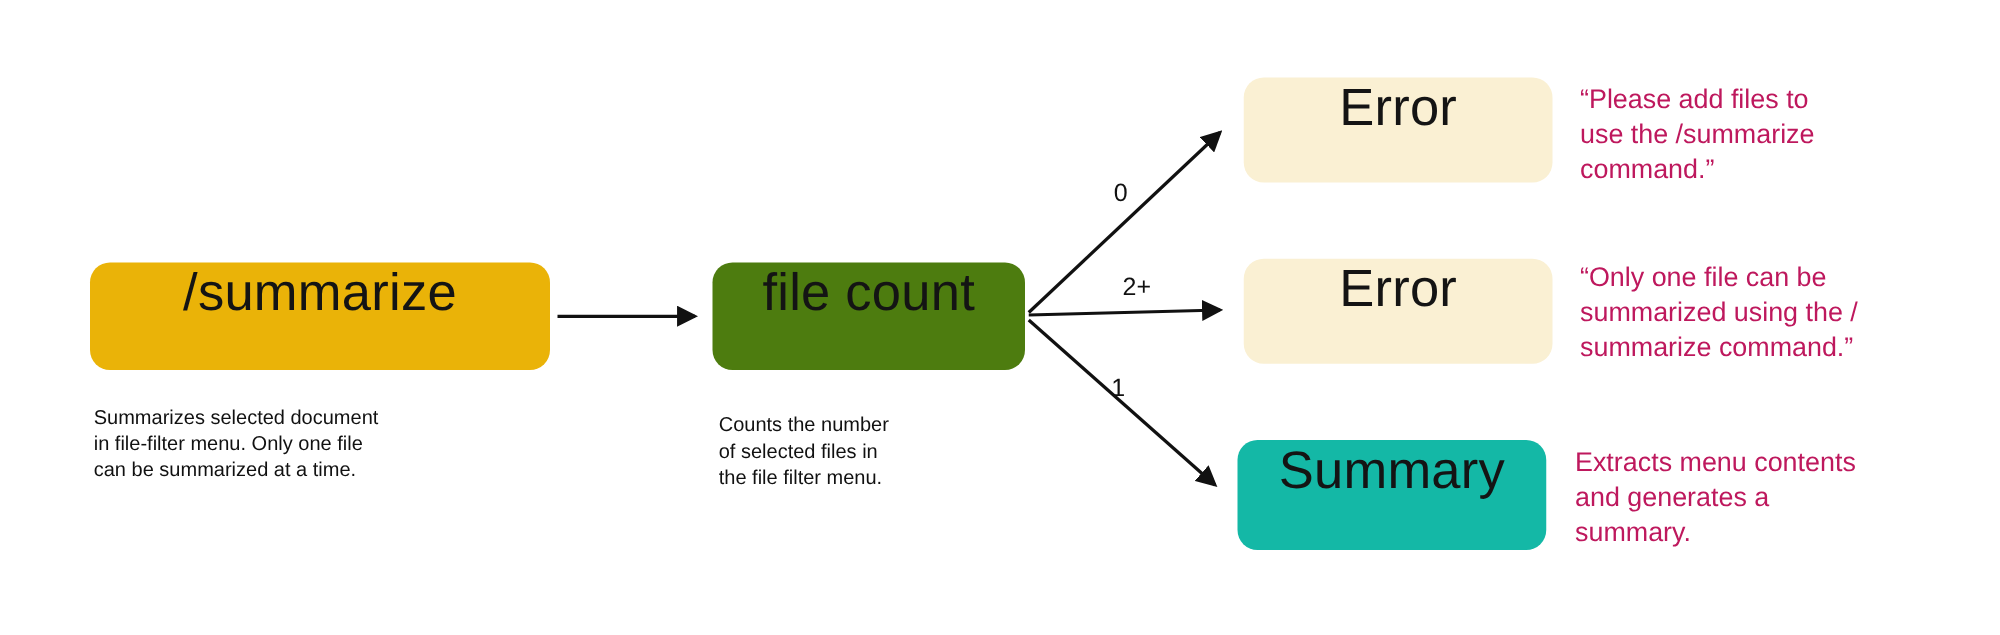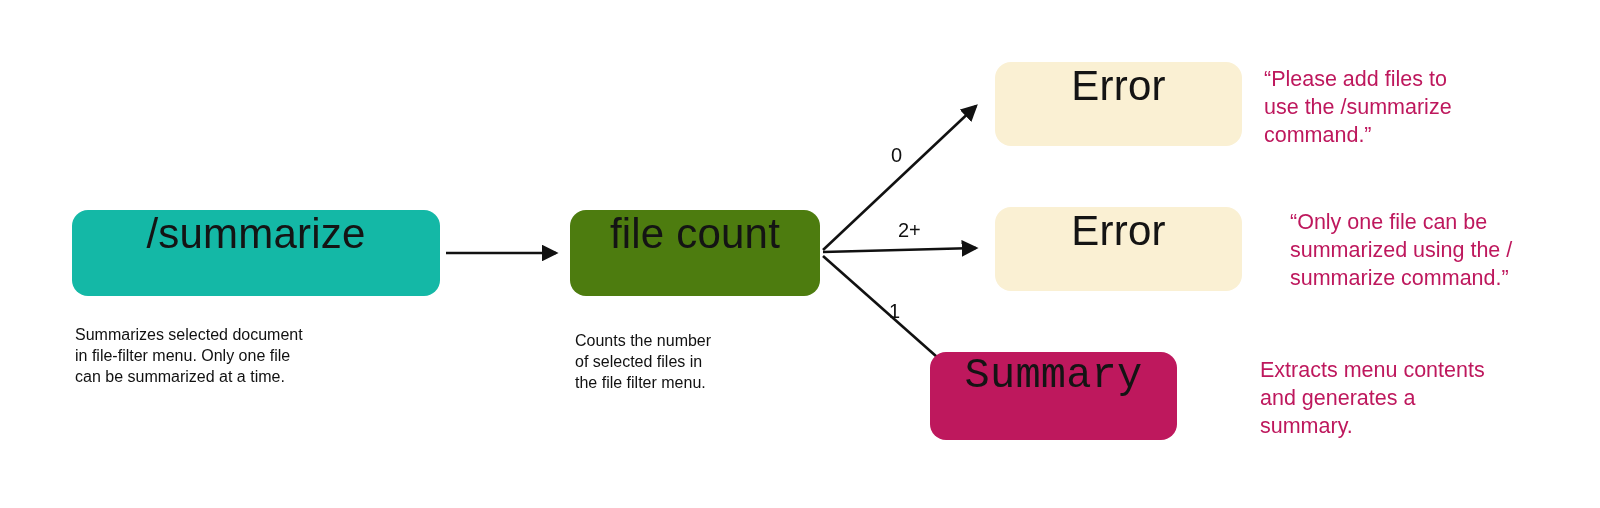--- a/index.html
+++ b/index.html
@@ -71,53 +71,53 @@
     <line x1="446" y1="253" x2="556" y2="253" stroke="#111111" stroke-width="2.6" marker-end="url(#arrowhead)"></line>
     <line x1="823" y1="250" x2="976" y2="106" stroke="#111111" stroke-width="2.6" marker-end="url(#arrowhead)"></line>
     <line x1="823" y1="252" x2="976" y2="248" stroke="#111111" stroke-width="2.6" marker-end="url(#arrowhead)"></line>
     <line x1="823" y1="256" x2="972" y2="388" stroke="#111111" stroke-width="2.6" marker-end="url(#arrowhead)"></line>
   </svg>
 
   <div class="edge-label" style="left:891px; top:144px;">0</div>
   <div class="edge-label" style="left:898px; top:219px;">2+</div>
   <div class="edge-label" style="left:889px; top:300px;">1</div>
 
-  <div class="node" style="left: 72px; top: 210px; width: 368px; height: 86px; background: #14b8a6;">
+  <div class="node" style="left: 72px; top: 210px; width: 368px; height: 86px; background: #eab308;">
     <span>/summarize</span>
   </div>
 
   <div class="node" style="left: 570px; top: 210px; width: 250px; height: 86px; background: #4d7c0f;">
     <span>file count</span>
   </div>
 
   <div class="node" style="left: 995px; top: 62px; width: 247px; height: 84px; background: rgb(250, 240, 211);">
     <span>Error</span>
   </div>
 
   <div class="node" style="left: 995px; top: 207px; width: 247px; height: 84px; background: rgb(250, 240, 211);">
     <span>Error</span>
   </div>
 
-  <div class="node" style="left: 930px; top: 352px; width: 247px; height: 88px; background: #be185d; font-family: Liberation Mono, monospace;">
+  <div class="node" style="left: 990px; top: 352px; width: 247px; height: 88px; background: #14b8a6;">
     <span>Summary</span>
   </div>
 
   <div class="caption" style="left:75px; top:324px; width:380px;">Summarizes selected document
 in file-filter menu. Only one file
 can be summarized at a time.</div>
 
   <div class="caption" style="left:575px; top:330px; width:260px;">Counts the number
 of selected files in
 the file filter menu.</div>
 
   <div class="annotation" style="left:1264px; top:66px; width:300px;">“Please add files to
 use the /summarize
 command.”</div>
 
-  <div class="annotation" style="left:1264px; top:209px; width:310px;margin-left:26px;">“Only one file can be
+  <div class="annotation" style="left:1264px; top:209px; width:310px;">“Only one file can be
 summarized using the /
 summarize command.”</div>
 
   <div class="annotation" style="left:1260px; top:357px; width:300px;">Extracts menu contents
 and generates a
 summary.</div>
 
 </div>
 
 </body></html>

